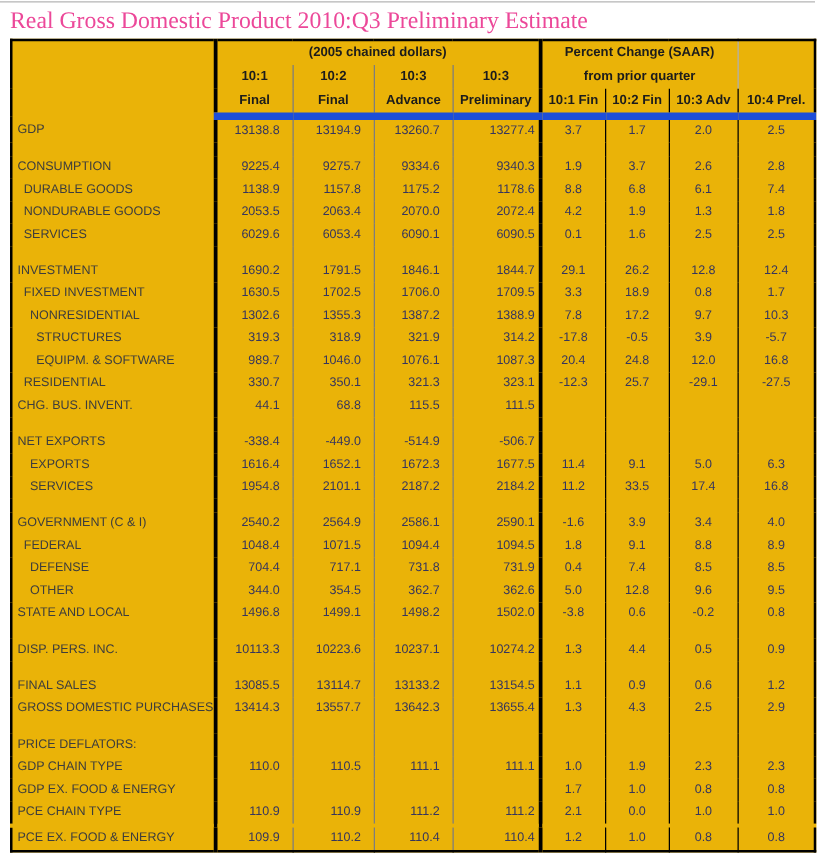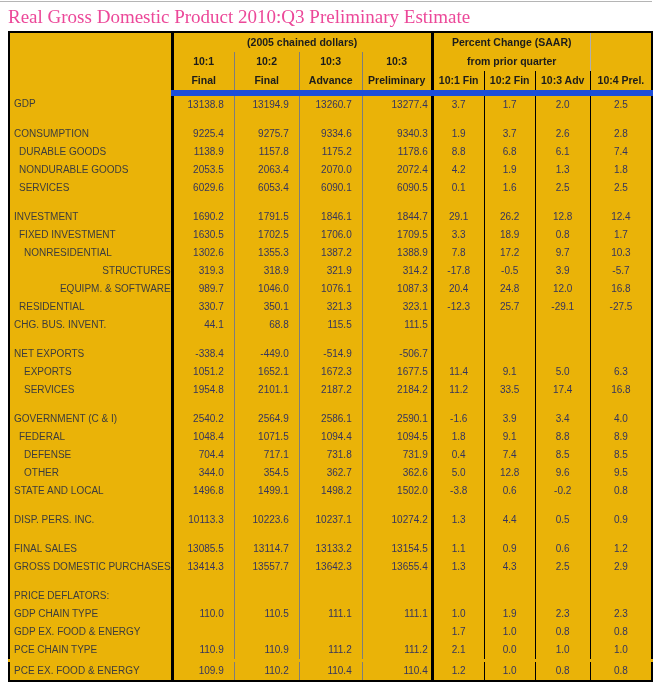--- a/index.html
+++ b/index.html
@@ -207,32 +207,32 @@
         <td class="d">1302.6</td>
         <td class="d">1355.3</td>
         <td class="d">1387.2</td>
         <td class="d d-last">1388.9</td>
         <td class="p">7.8</td>
         <td class="p">17.2</td>
         <td class="p">9.7</td>
         <td class="p p-last">10.3</td>
       </tr>
       <tr>
-        <td class="lbl" style="padding-left: 19px; text-align: right;">STRUCTURES</td>
+        <td class="lbl" style="padding-left: 19px;">STRUCTURES</td>
         <td class="d">319.3</td>
         <td class="d">318.9</td>
         <td class="d">321.9</td>
         <td class="d d-last">314.2</td>
         <td class="p">-17.8</td>
         <td class="p">-0.5</td>
         <td class="p">3.9</td>
         <td class="p p-last">-5.7</td>
       </tr>
       <tr>
-        <td class="lbl" style="padding-left: 19px; text-align: right;">EQUIPM. &amp; SOFTWARE</td>
+        <td class="lbl" style="padding-left: 19px;">EQUIPM. &amp; SOFTWARE</td>
         <td class="d">989.7</td>
         <td class="d">1046.0</td>
         <td class="d">1076.1</td>
         <td class="d d-last">1087.3</td>
         <td class="p">20.4</td>
         <td class="p">24.8</td>
         <td class="p">12.0</td>
         <td class="p p-last">16.8</td>
       </tr>
       <tr>
@@ -274,21 +274,21 @@
         <td class="d">-449.0</td>
         <td class="d">-514.9</td>
         <td class="d d-last">-506.7</td>
         <td class="p"></td>
         <td class="p"></td>
         <td class="p"></td>
         <td class="p p-last"></td>
       </tr>
       <tr>
         <td class="lbl" style="padding-left: 14px;">EXPORTS</td>
-        <td class="d">1051.2</td>
+        <td class="d">1616.4</td>
         <td class="d">1652.1</td>
         <td class="d">1672.3</td>
         <td class="d d-last">1677.5</td>
         <td class="p">11.4</td>
         <td class="p">9.1</td>
         <td class="p">5.0</td>
         <td class="p p-last">6.3</td>
       </tr>
       <tr>
         <td class="lbl" style="padding-left: 14px;">SERVICES</td>

